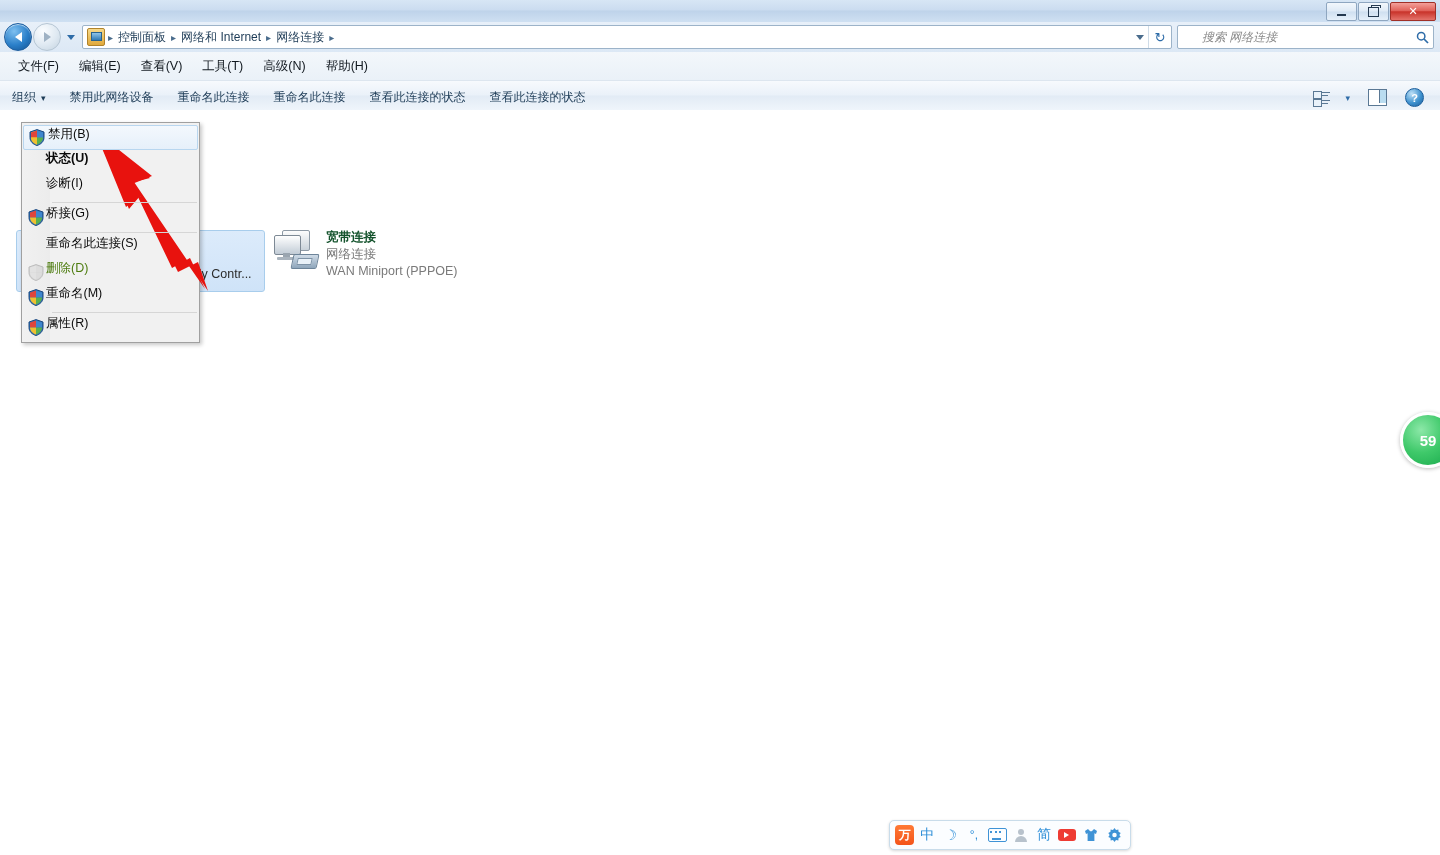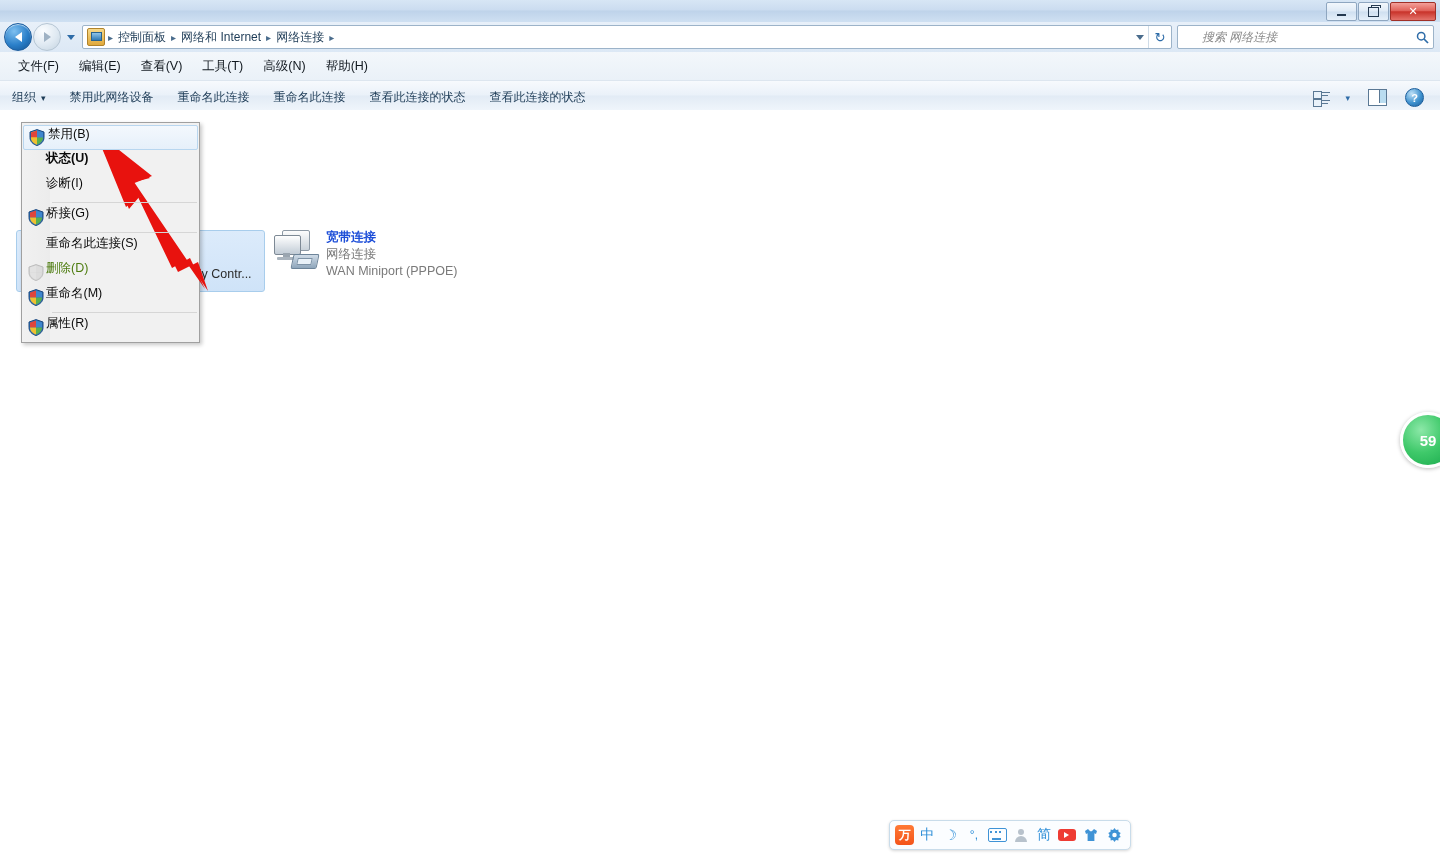--- a/index.html
+++ b/index.html
@@ -164,21 +164,21 @@
   .plug{
     position:absolute;left:20px;top:26px;width:24px;height:13px;
     background:linear-gradient(to bottom,#cfdbe7,#8fa6bb);
     border:1px solid #6d8499;border-radius:2px;transform:skewX(-12deg);
   }
   .plug:after{
     content:"";position:absolute;left:4px;top:3px;width:13px;height:5px;
     background:#e9f1f8;border:1px solid #7e93a7;
   }
   .conn-text{padding-top:1px;}
-  .conn-name{font-size:12.5px;color:#1d4ed8;font-weight:bold;line-height:17px;}
+  .conn-name{font-size:12.5px;color:#14532d;font-weight:bold;line-height:17px;}
   .conn-status{font-size:12.5px;color:#7a7a7a;line-height:17px;}
   .conn-device{font-size:12.5px;color:#7a7a7a;line-height:17px;}
 
   .selected-tile{
     position:absolute;left:16px;top:120px;width:247px;height:60px;
     background:linear-gradient(to bottom,#dcebfb 0%,#cfe3f8 100%);
     border:1px solid #a8cdec;border-radius:3px;
   }
   .selected-label{
     position:absolute;left:196px;top:157px;font-size:12.5px;color:#2b2b2b;white-space:nowrap;

